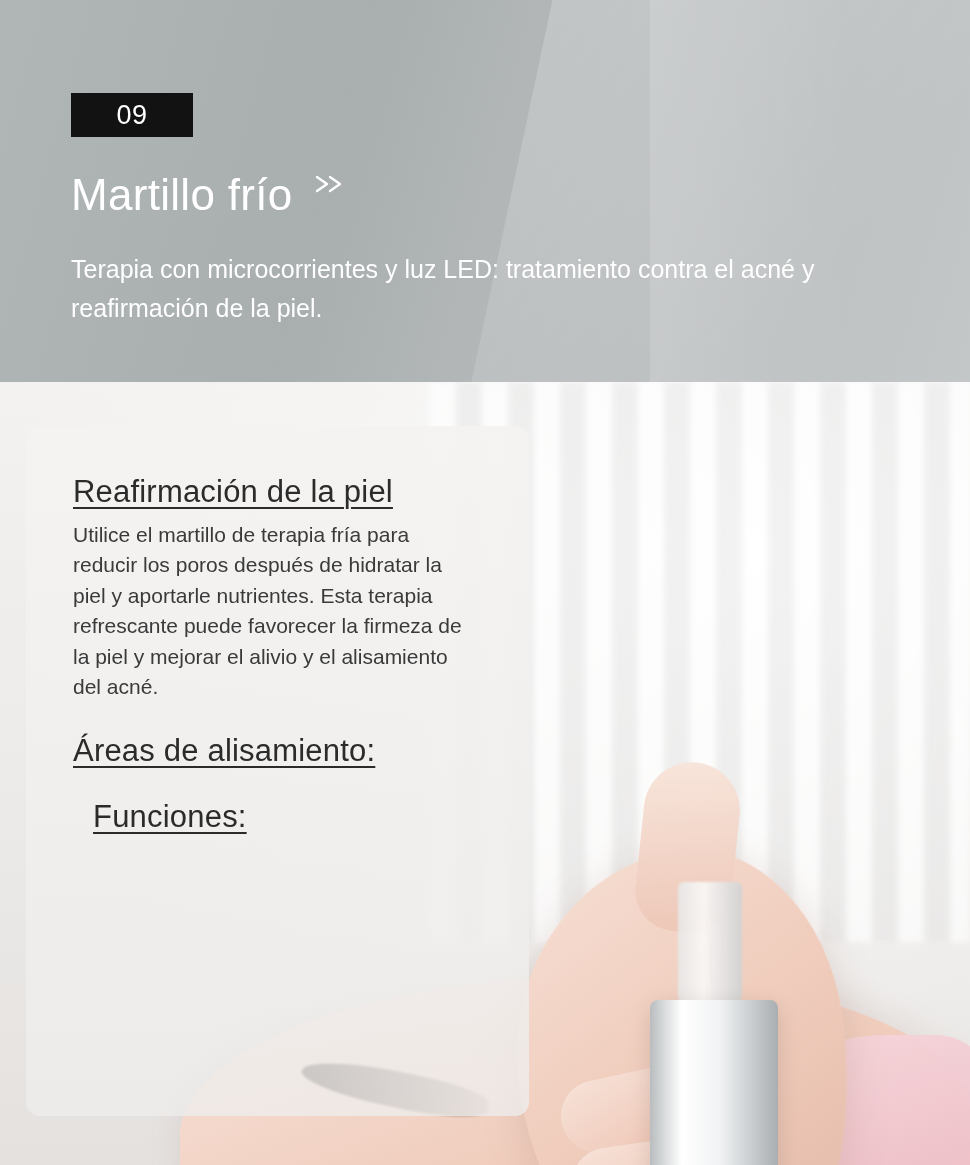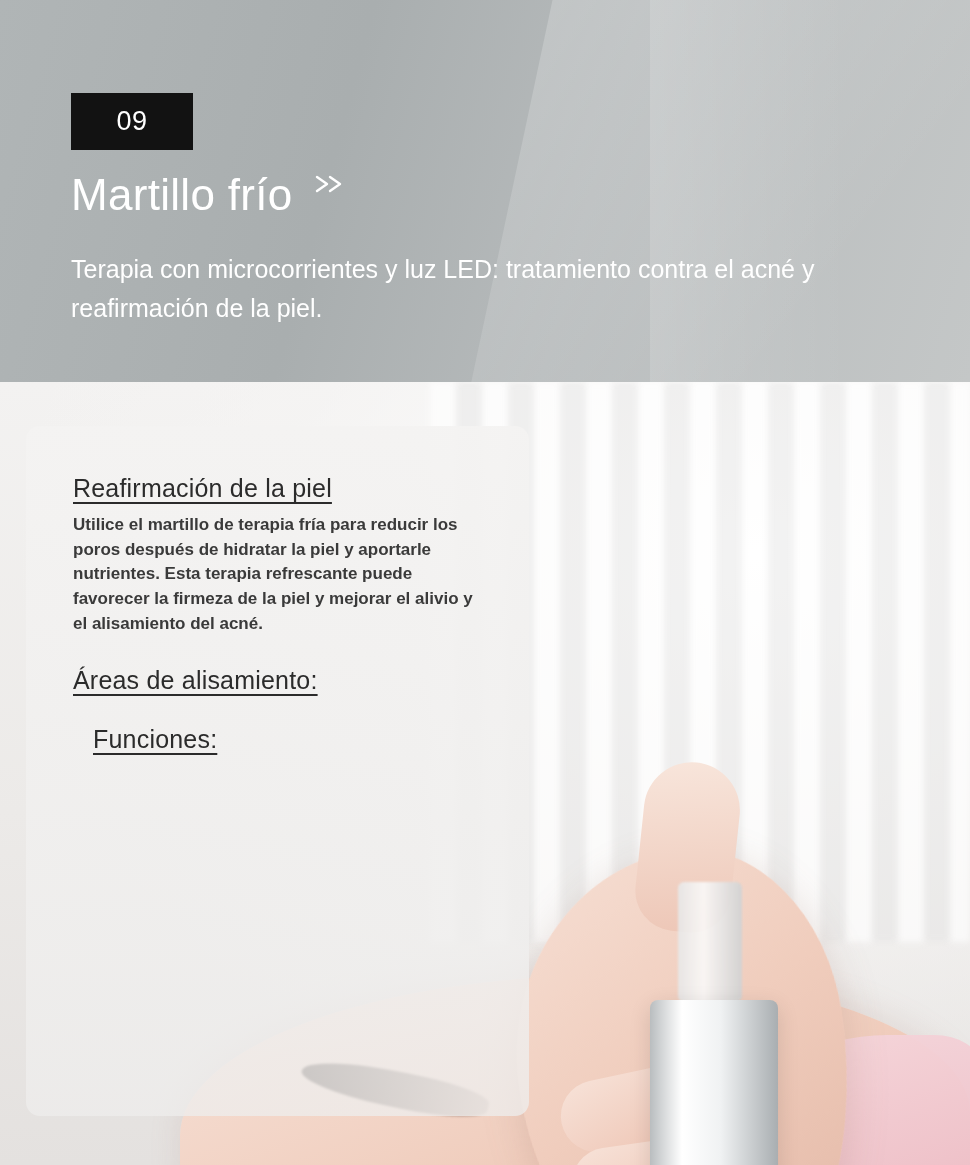--- a/index.html
+++ b/index.html
@@ -47,21 +47,21 @@
     width: 200px;
     height: 382px;
     background: linear-gradient(90deg, rgba(255,255,255,0.14), rgba(255,255,255,0.0));
   }
 
   .badge {
     position: absolute;
     left: 71px;
     top: 93px;
     width: 122px;
-    height: 57px;
+    height: 44px;
     background: #121212;
     color: #ffffff;
     display: flex;
     align-items: center;
     justify-content: center;
     font-size: 27px;
     letter-spacing: 0.5px;
   }
 
   .title-row {
@@ -223,34 +223,34 @@
     left: 26px;
     top: 44px;
     width: 503px;
     min-height: 690px;
     background: linear-gradient(180deg, rgba(244,243,242,0.96) 0%, rgba(240,239,238,0.92) 60%, rgba(238,237,236,0.78) 100%);
     border-radius: 14px;
     padding: 48px 40px 40px 47px;
   }
 
   h3.sec-title {
-    font-size: 25px;
+    font-size: 31px;
     color: #2b2b2b;
     font-weight: 400;
     text-decoration: underline;
     text-underline-offset: 5px;
     text-decoration-thickness: 1.5px;
     margin-bottom: 10px;
     letter-spacing: 0.2px;
   }
   p.sec-body {
-    font-size: 17px;
+    font-size: 21px;
     line-height: 1.45;
     color: #3a3a3a;
-    font-weight: 700;
+    font-weight: 400;
   }
   .block { margin-bottom: 30px; }
   .block:last-child { margin-bottom: 0; margin-left: 20px; }
   .w1 { max-width: 400px; }
   .w2 { max-width: 420px; }
   .w3 { max-width: 400px; }
 </style>
 </head>
 <body>
 

